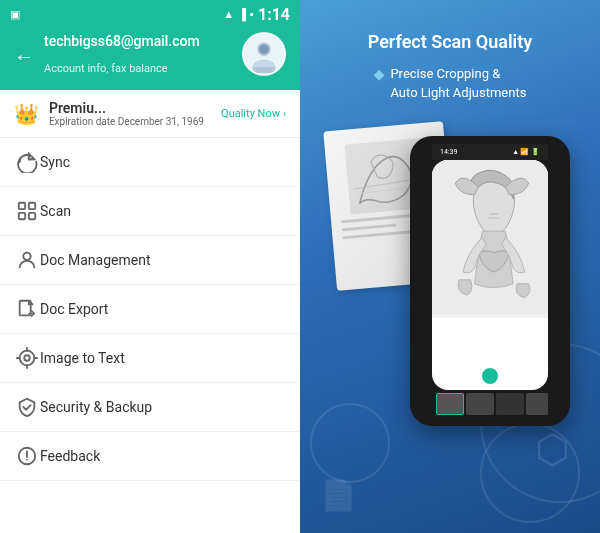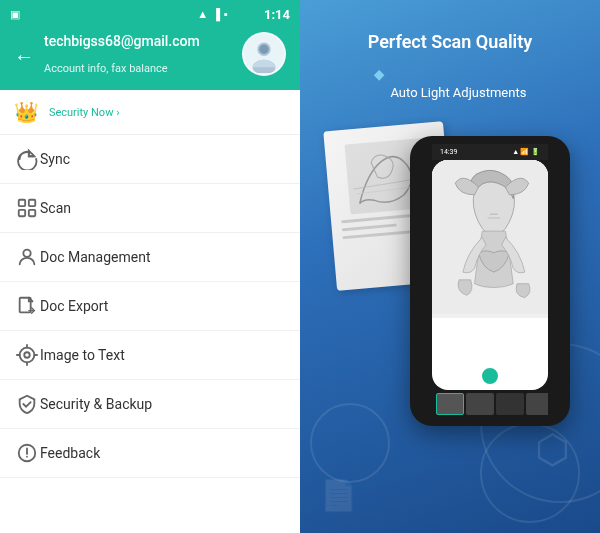--- a/index.html
+++ b/index.html
@@ -39,23 +39,22 @@
       display: flex;
       align-items: center;
       gap: 4px;
     }
     .status-icon {
       color: #fff;
       font-size: 11px;
     }
     .status-time {
       color: #fff;
-      font-size: 13px;
+      font-size: 16px;
       font-weight: bold;
-      margin-left: 32px;
     }
 
     
     .header {
       background: #1abc9c;
       padding: 8px 14px 14px;
       display: flex;
       align-items: center;
       gap: 10px;
     }
@@ -349,21 +348,25 @@
         <circle cx="20" cy="15" r="7" fill="#b0c4d8"></circle>
         <ellipse cx="20" cy="34" rx="12" ry="8" fill="#b0c4d8"></ellipse>
         <circle cx="20" cy="15" r="5" fill="#7a9ab5"></circle>
         <path d="M8 34 Q10 26 20 26 Q30 26 32 34" fill="#c5d8e8"></path>
       </svg>
     </div>
   </div>
 
   <div class="premium-row">
     <div class="crown-icon">👑</div>
-    <div class="recharge-text">Security Now ›</div>
+    <div class="premium-info">
+      <div class="premium-title">Premiu...</div>
+      <div class="expiry-text">Expiration date December 31, 1969</div>
+    </div>
+    <div class="recharge-text">Quality Now ›</div>
   </div>
 
   <div class="menu-list">
 
     <div class="menu-item">
       <div class="menu-icon">
         <svg width="22" height="22" viewBox="0 0 24 24" fill="none">
           <path d="M4 12a8 8 0 0 1 13.6-5.6L20 9H14V3l2.4 2.4A10 10 0 1 0 22 12" stroke="#666" stroke-width="2" stroke-linecap="round" fill="none"></path>
           <path d="M14 3v6h6" stroke="#666" stroke-width="2" fill="none"></path>
         </svg>
@@ -447,21 +450,21 @@
   <div class="deco-circle deco-circle-2"></div>
   <div class="deco-circle deco-circle-3"></div>
   <div class="deco-scan">⬡</div>
   <div class="deco-doc">📄</div>
 
   <div class="promo-title">Perfect Scan Quality</div>
 
   <div class="promo-feature">
     <span class="promo-dot">◆</span>
     <span class="promo-text">
-      <br>
+      <span>Precise Cropping &amp;</span><br>
       <span>Auto Light Adjustments</span>
     </span>
   </div>
 
   <div class="phone-container">
 
     <div class="bg-doc">
       <div class="bg-doc-lines">
         <div class="doc-img-area">
           

